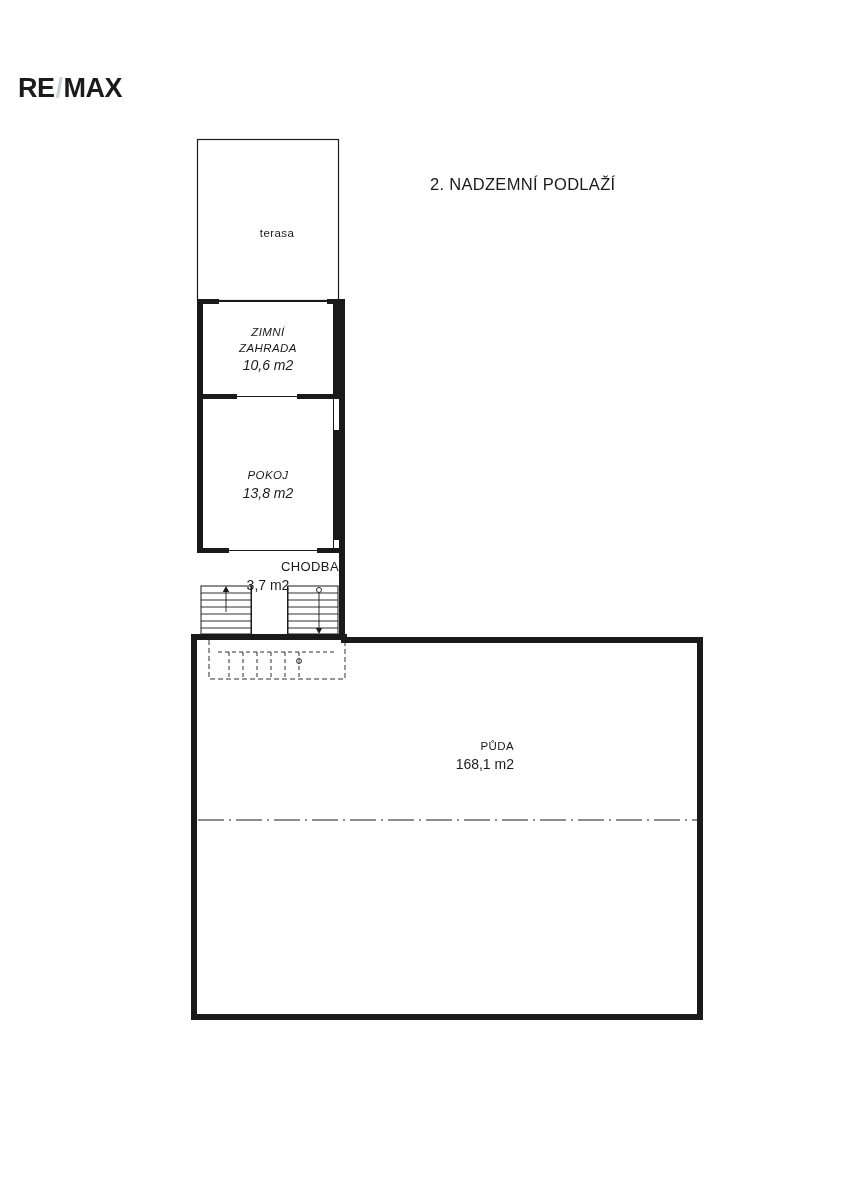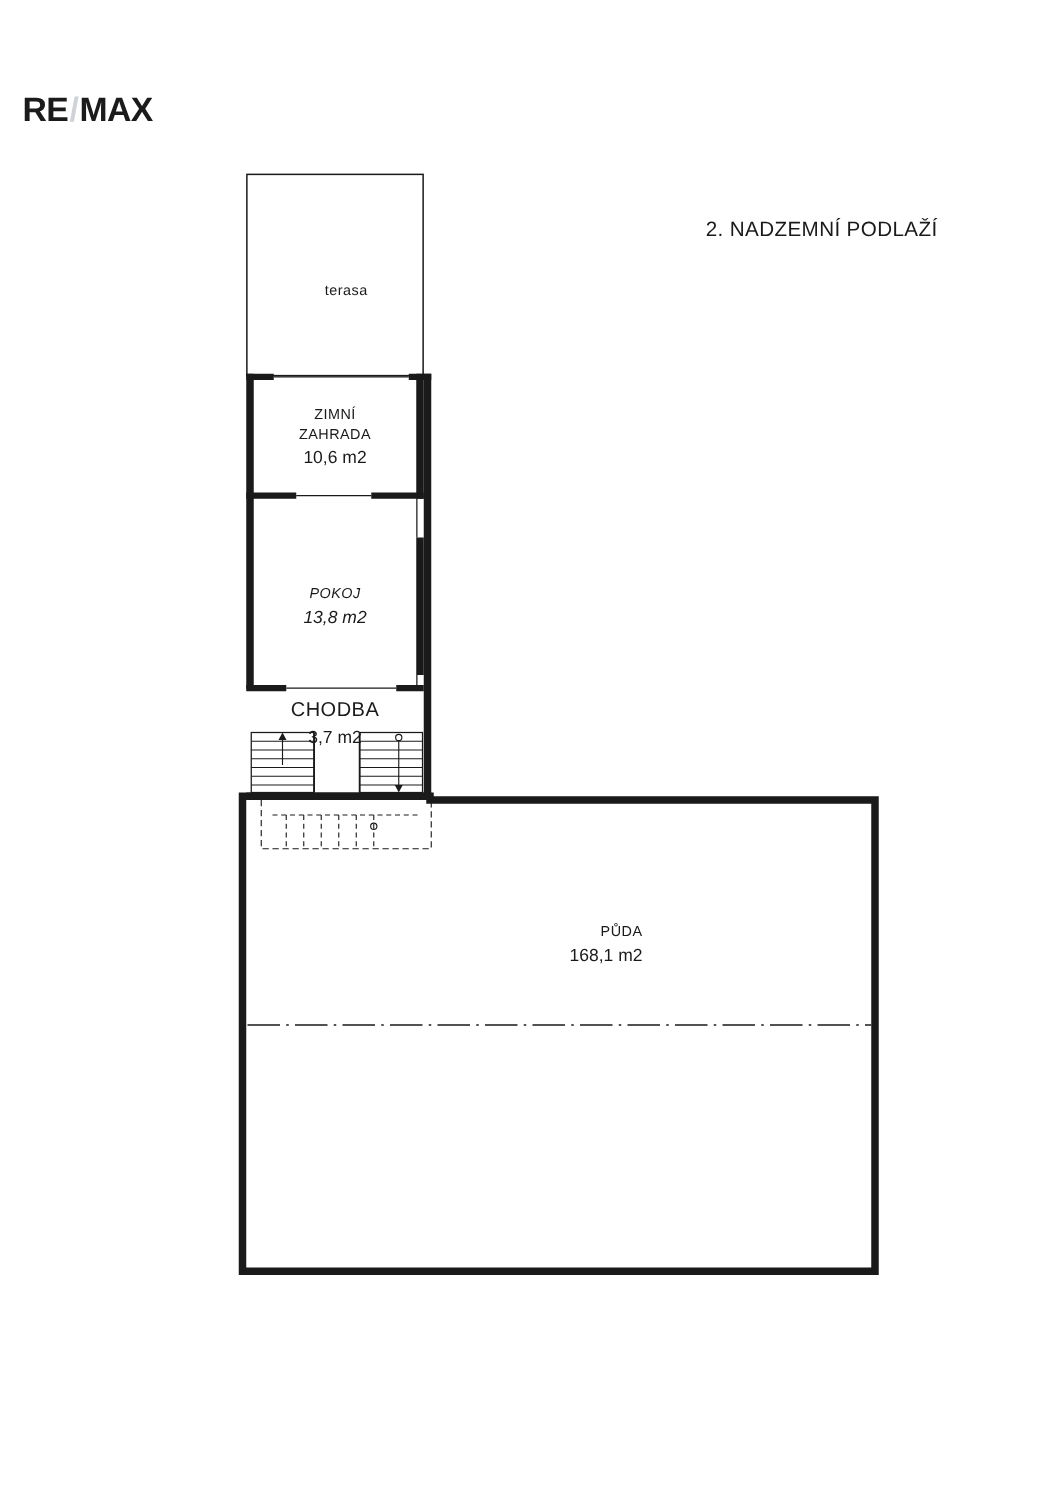--- a/index.html
+++ b/index.html
@@ -33,21 +33,21 @@
     font-weight: bold;
     padding: 0 1px;
   }
 
   
   .title-block {
     position: absolute;
     left: 430px;
     top: 173px;
     width: 320px;
-    text-align: right;
+    text-align: left;
     line-height: 1.45;
   }
   .title-line {
     font-size: 16.5px;
     color: #1a1a1a;
     letter-spacing: 0.3px;
   }
 
   
   .plan {
@@ -67,21 +67,21 @@
   }
   .room-name {
     font-size: 11.5px;
     letter-spacing: 0.4px;
     display: block;
   }
   .room-area {
     font-size: 14px;
     display: block;
   }
-  .room-label.small .room-name { font-size: 16px; }
+  .room-label.small .room-name { font-size: 13px; text-align: right; }
   .room-label.lower .room-name { text-transform: none; }
 </style>
 </head>
 <body>
 
 <div class="brand">
   <span>RE</span><span class="slash">/</span><span>MAX</span>
 </div>
 
 <div class="title-block">
@@ -154,21 +154,21 @@
   <path d="M194,637 L194,1017 L700,1017 L700,640 L344,640 L344,637 Z" fill="none" stroke="#1a1a1a" stroke-width="6"></path>
 
   <line x1="198" y1="820" x2="697" y2="820" stroke="#1a1a1a" stroke-width="1.1" stroke-dasharray="26,5,2,5"></line>
 
 </svg>
 
 <div class="room-label lower" style="left:197px; top:226px; width:160px;">
   <span class="room-name">terasa</span>
 </div>
 
-<div class="room-label" style="left:197px; top:325px; width:142px;">
+<div class="room-label" style="left:197px; top:325px; width:142px;font-style:italic;">
   <span class="room-name">ZIMNÍ</span>
   <span class="room-name">ZAHRADA</span>
   <span class="room-area">10,6 m2</span>
 </div>
 
 <div class="room-label" style="left:197px; top:468px; width:142px;font-style:italic;">
   <span class="room-name">POKOJ</span>
   <span class="room-area">13,8 m2</span>
 </div>
 

